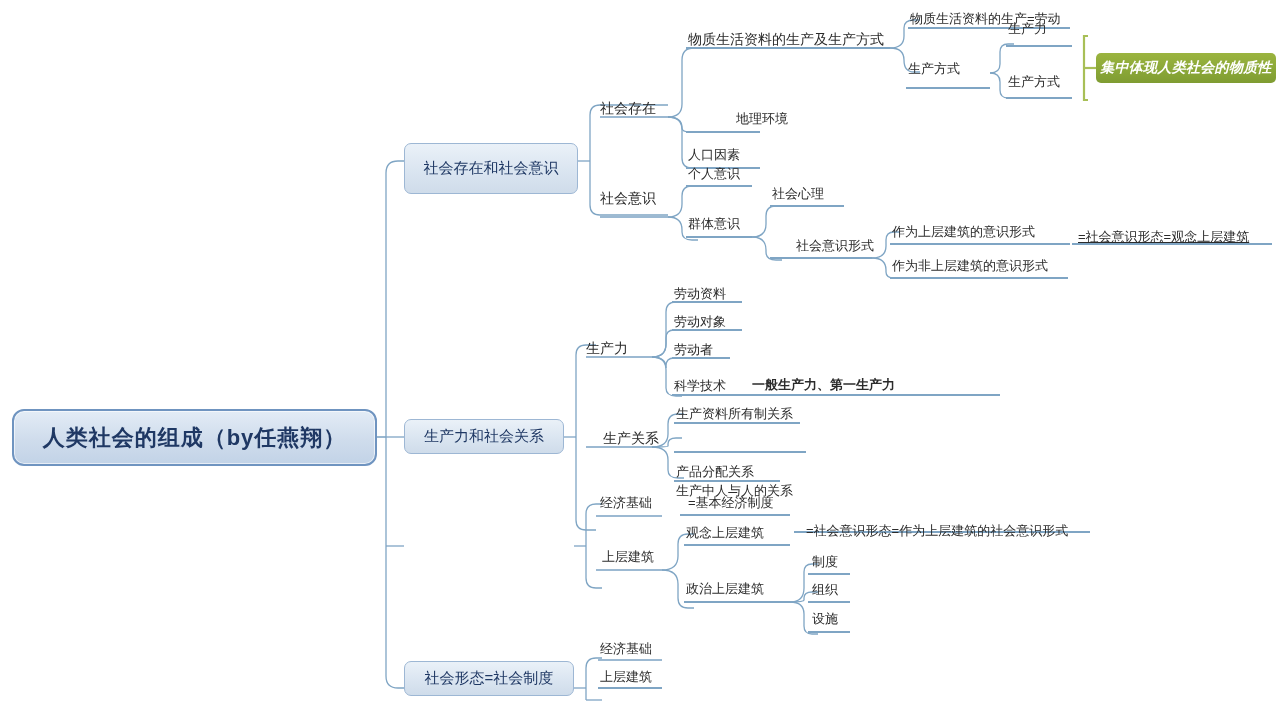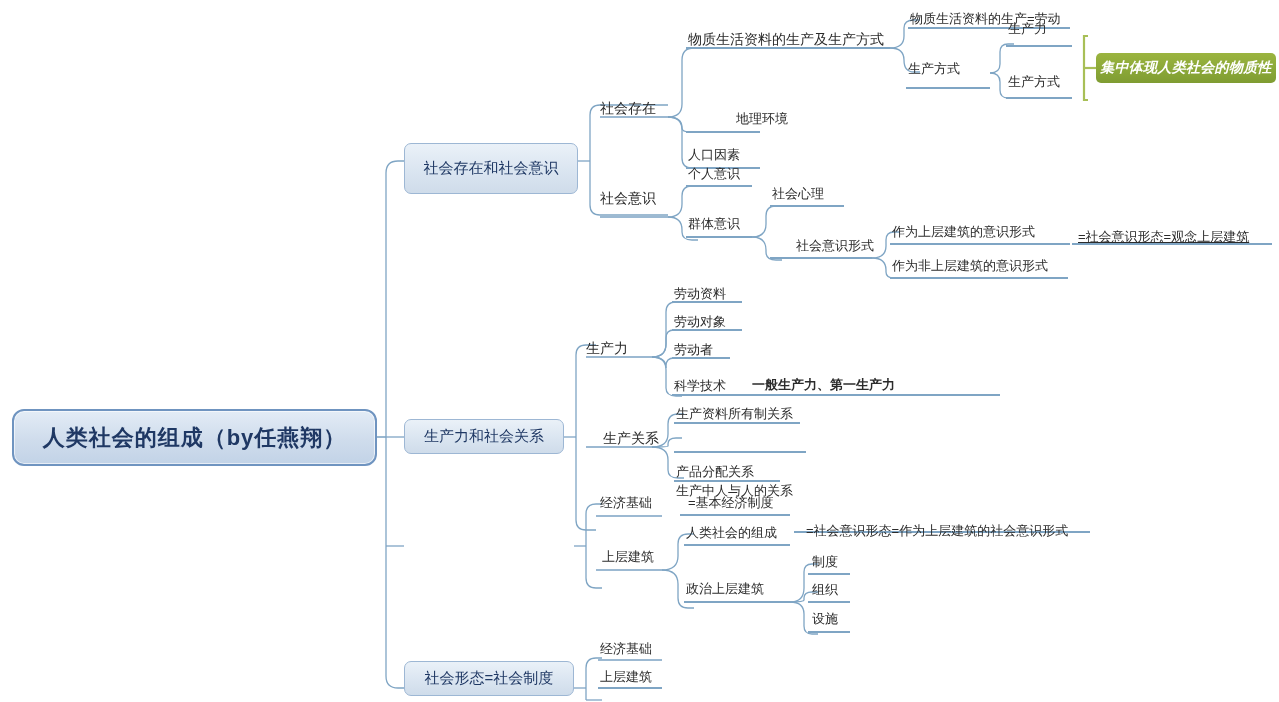--- a/index.html
+++ b/index.html
@@ -267,21 +267,21 @@
   <div class="leaf nobar" style="left:676px; top:436px; font-size:13px;margin-top:48px;">生产中人与人的关系</div>
 
   <div class="leaf nobar" style="left:676px; top:465px; font-size:13px;">产品分配关系</div>
 
   <div class="leaf nobar" style="left:600px; top:496px; font-size:13px;">经济基础</div>
 
   <div class="leaf nobar" style="left:602px; top:550px; font-size:13px;">上层建筑</div>
 
   <div class="leaf nobar" style="left:688px; top:496px; font-size:13px;">=基本经济制度</div>
 
-  <div class="leaf nobar" style="left:686px; top:526px; font-size:13px;">人类社会的组成</div>
+  <div class="leaf nobar" style="left:686px; top:526px; font-size:13px;">观念上层建筑</div>
 
   <div class="leaf nobar" style="left:806px; top:524px; font-size:13px;">=社会意识形态=作为上层建筑的社会意识形式</div>
 
   <div class="leaf nobar" style="left:686px; top:582px; font-size:13px;">政治上层建筑</div>
 
   <div class="leaf nobar" style="left:812px; top:555px; font-size:13px;">制度</div>
 
   <div class="leaf nobar" style="left:812px; top:583px; font-size:13px;">组织</div>
 
   <div class="leaf nobar" style="left:812px; top:612px; font-size:13px;">设施</div>

